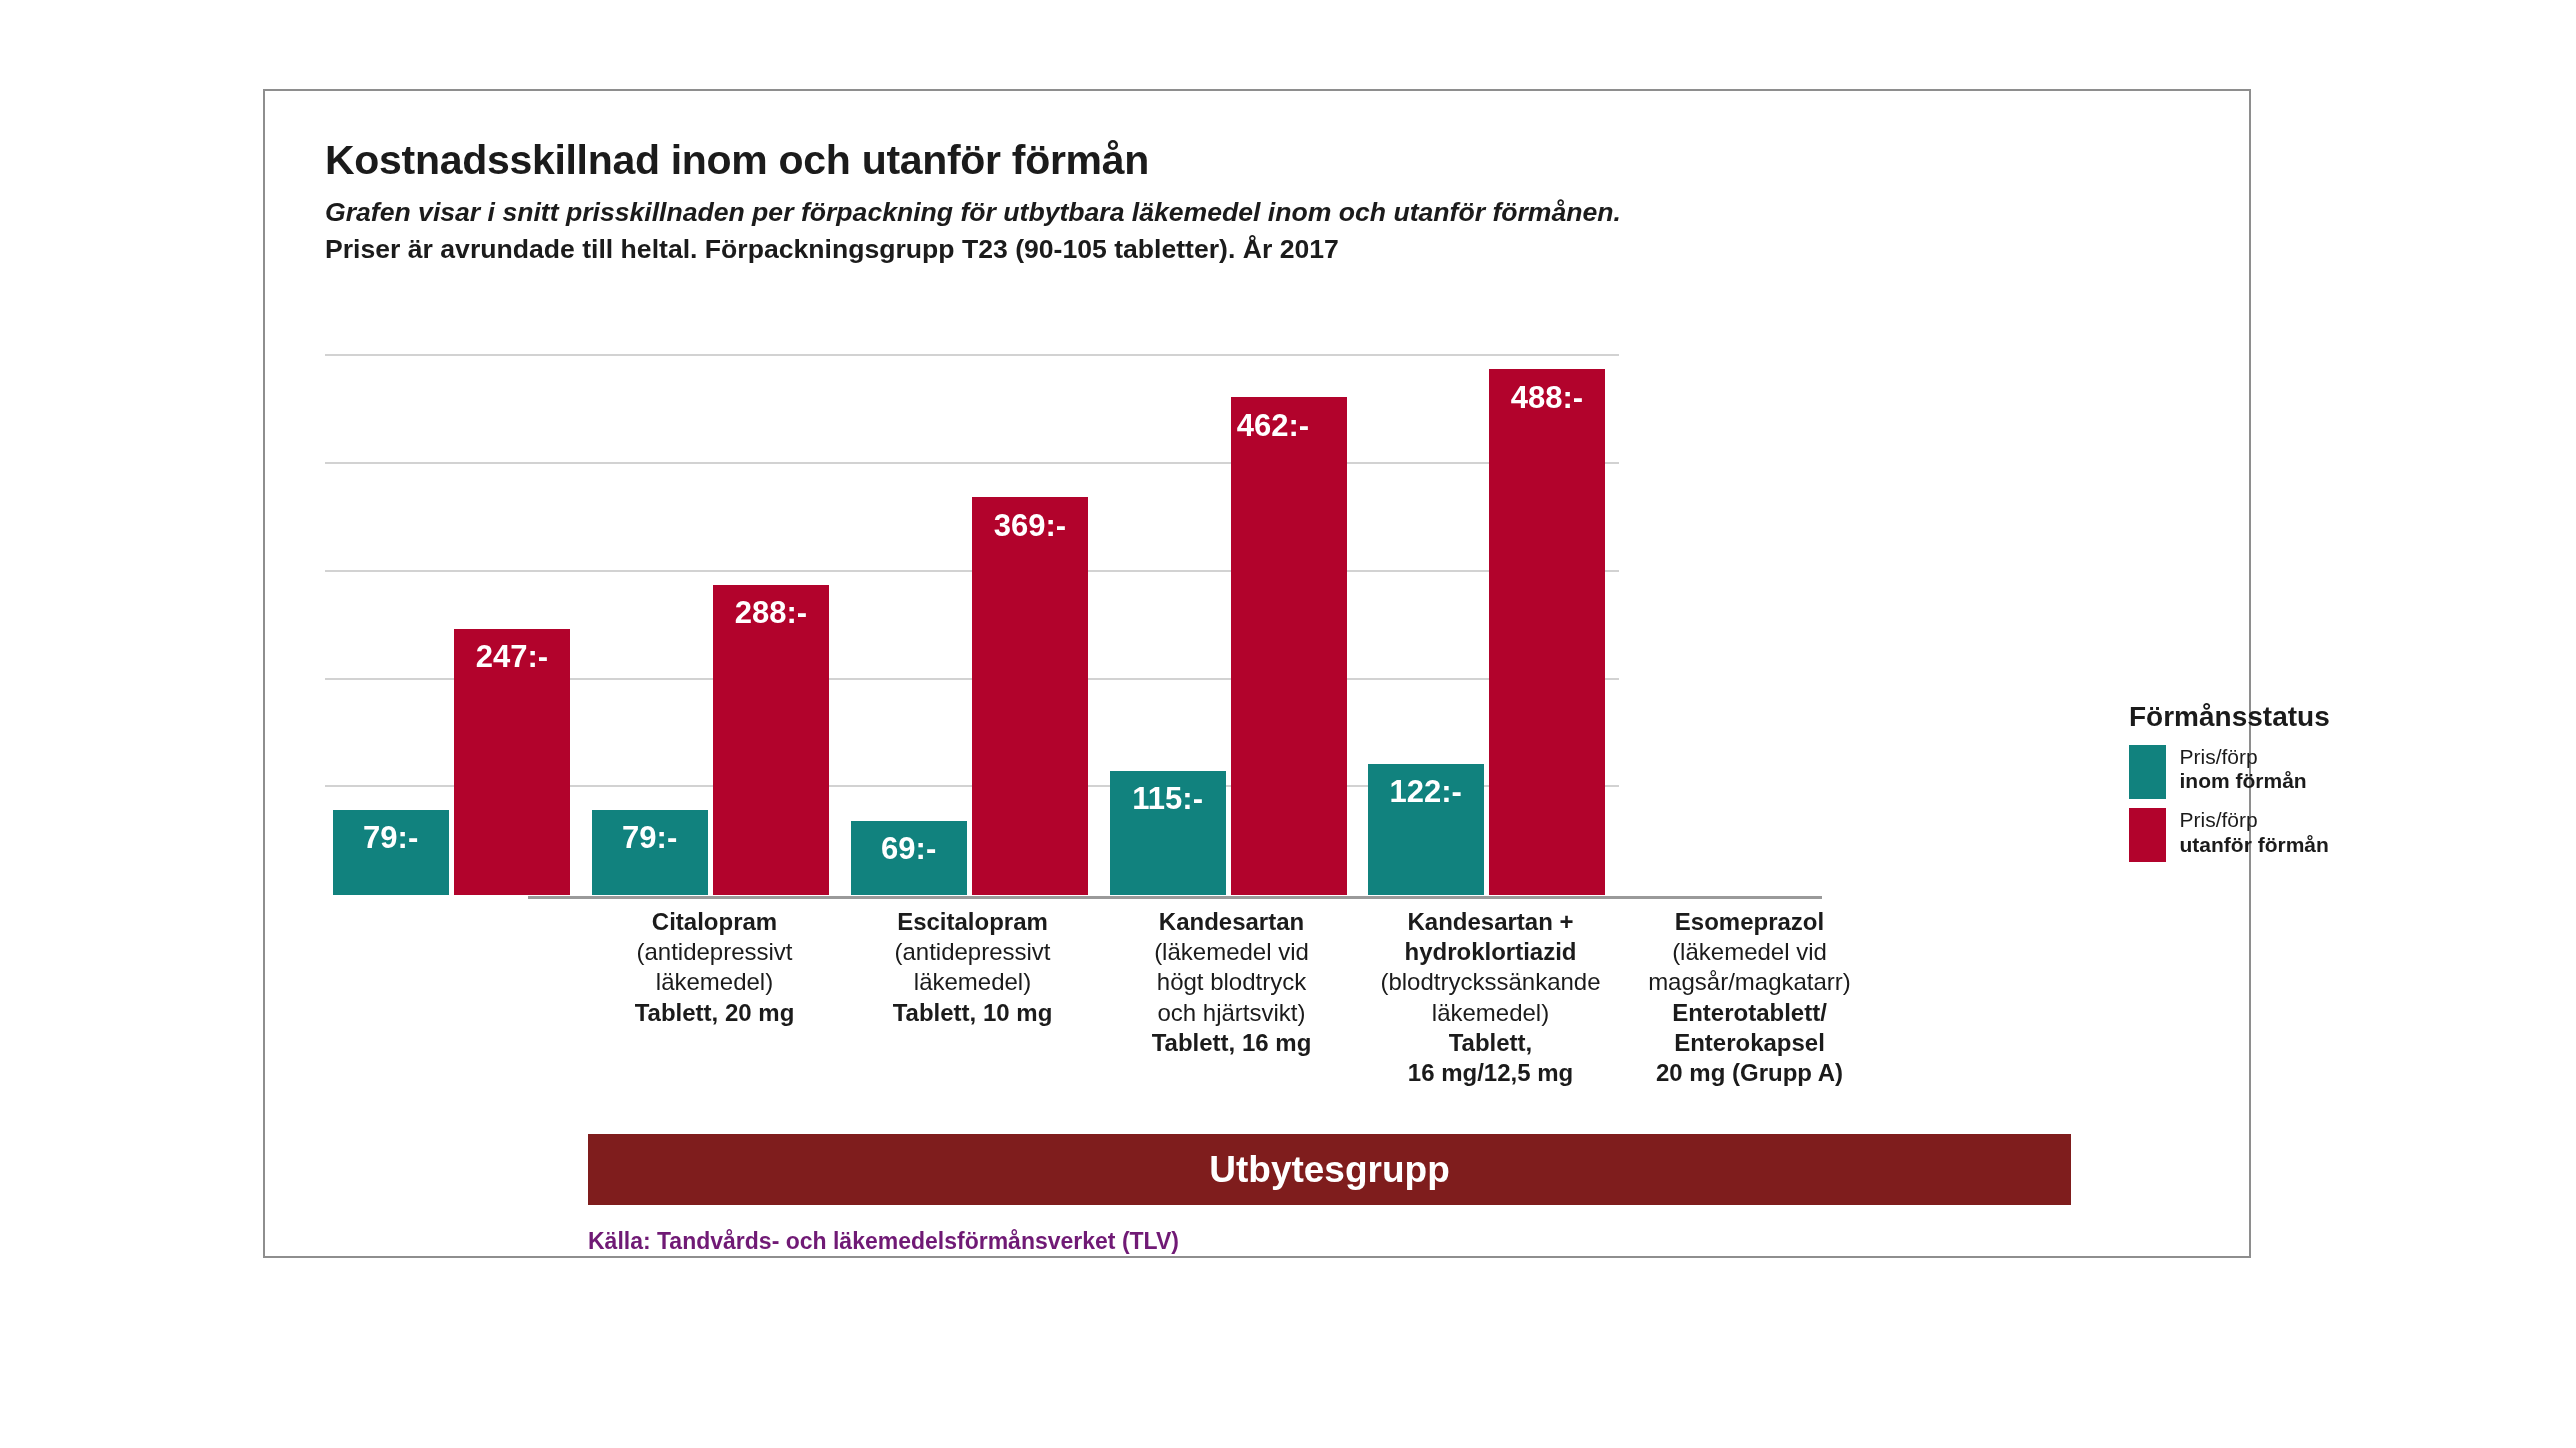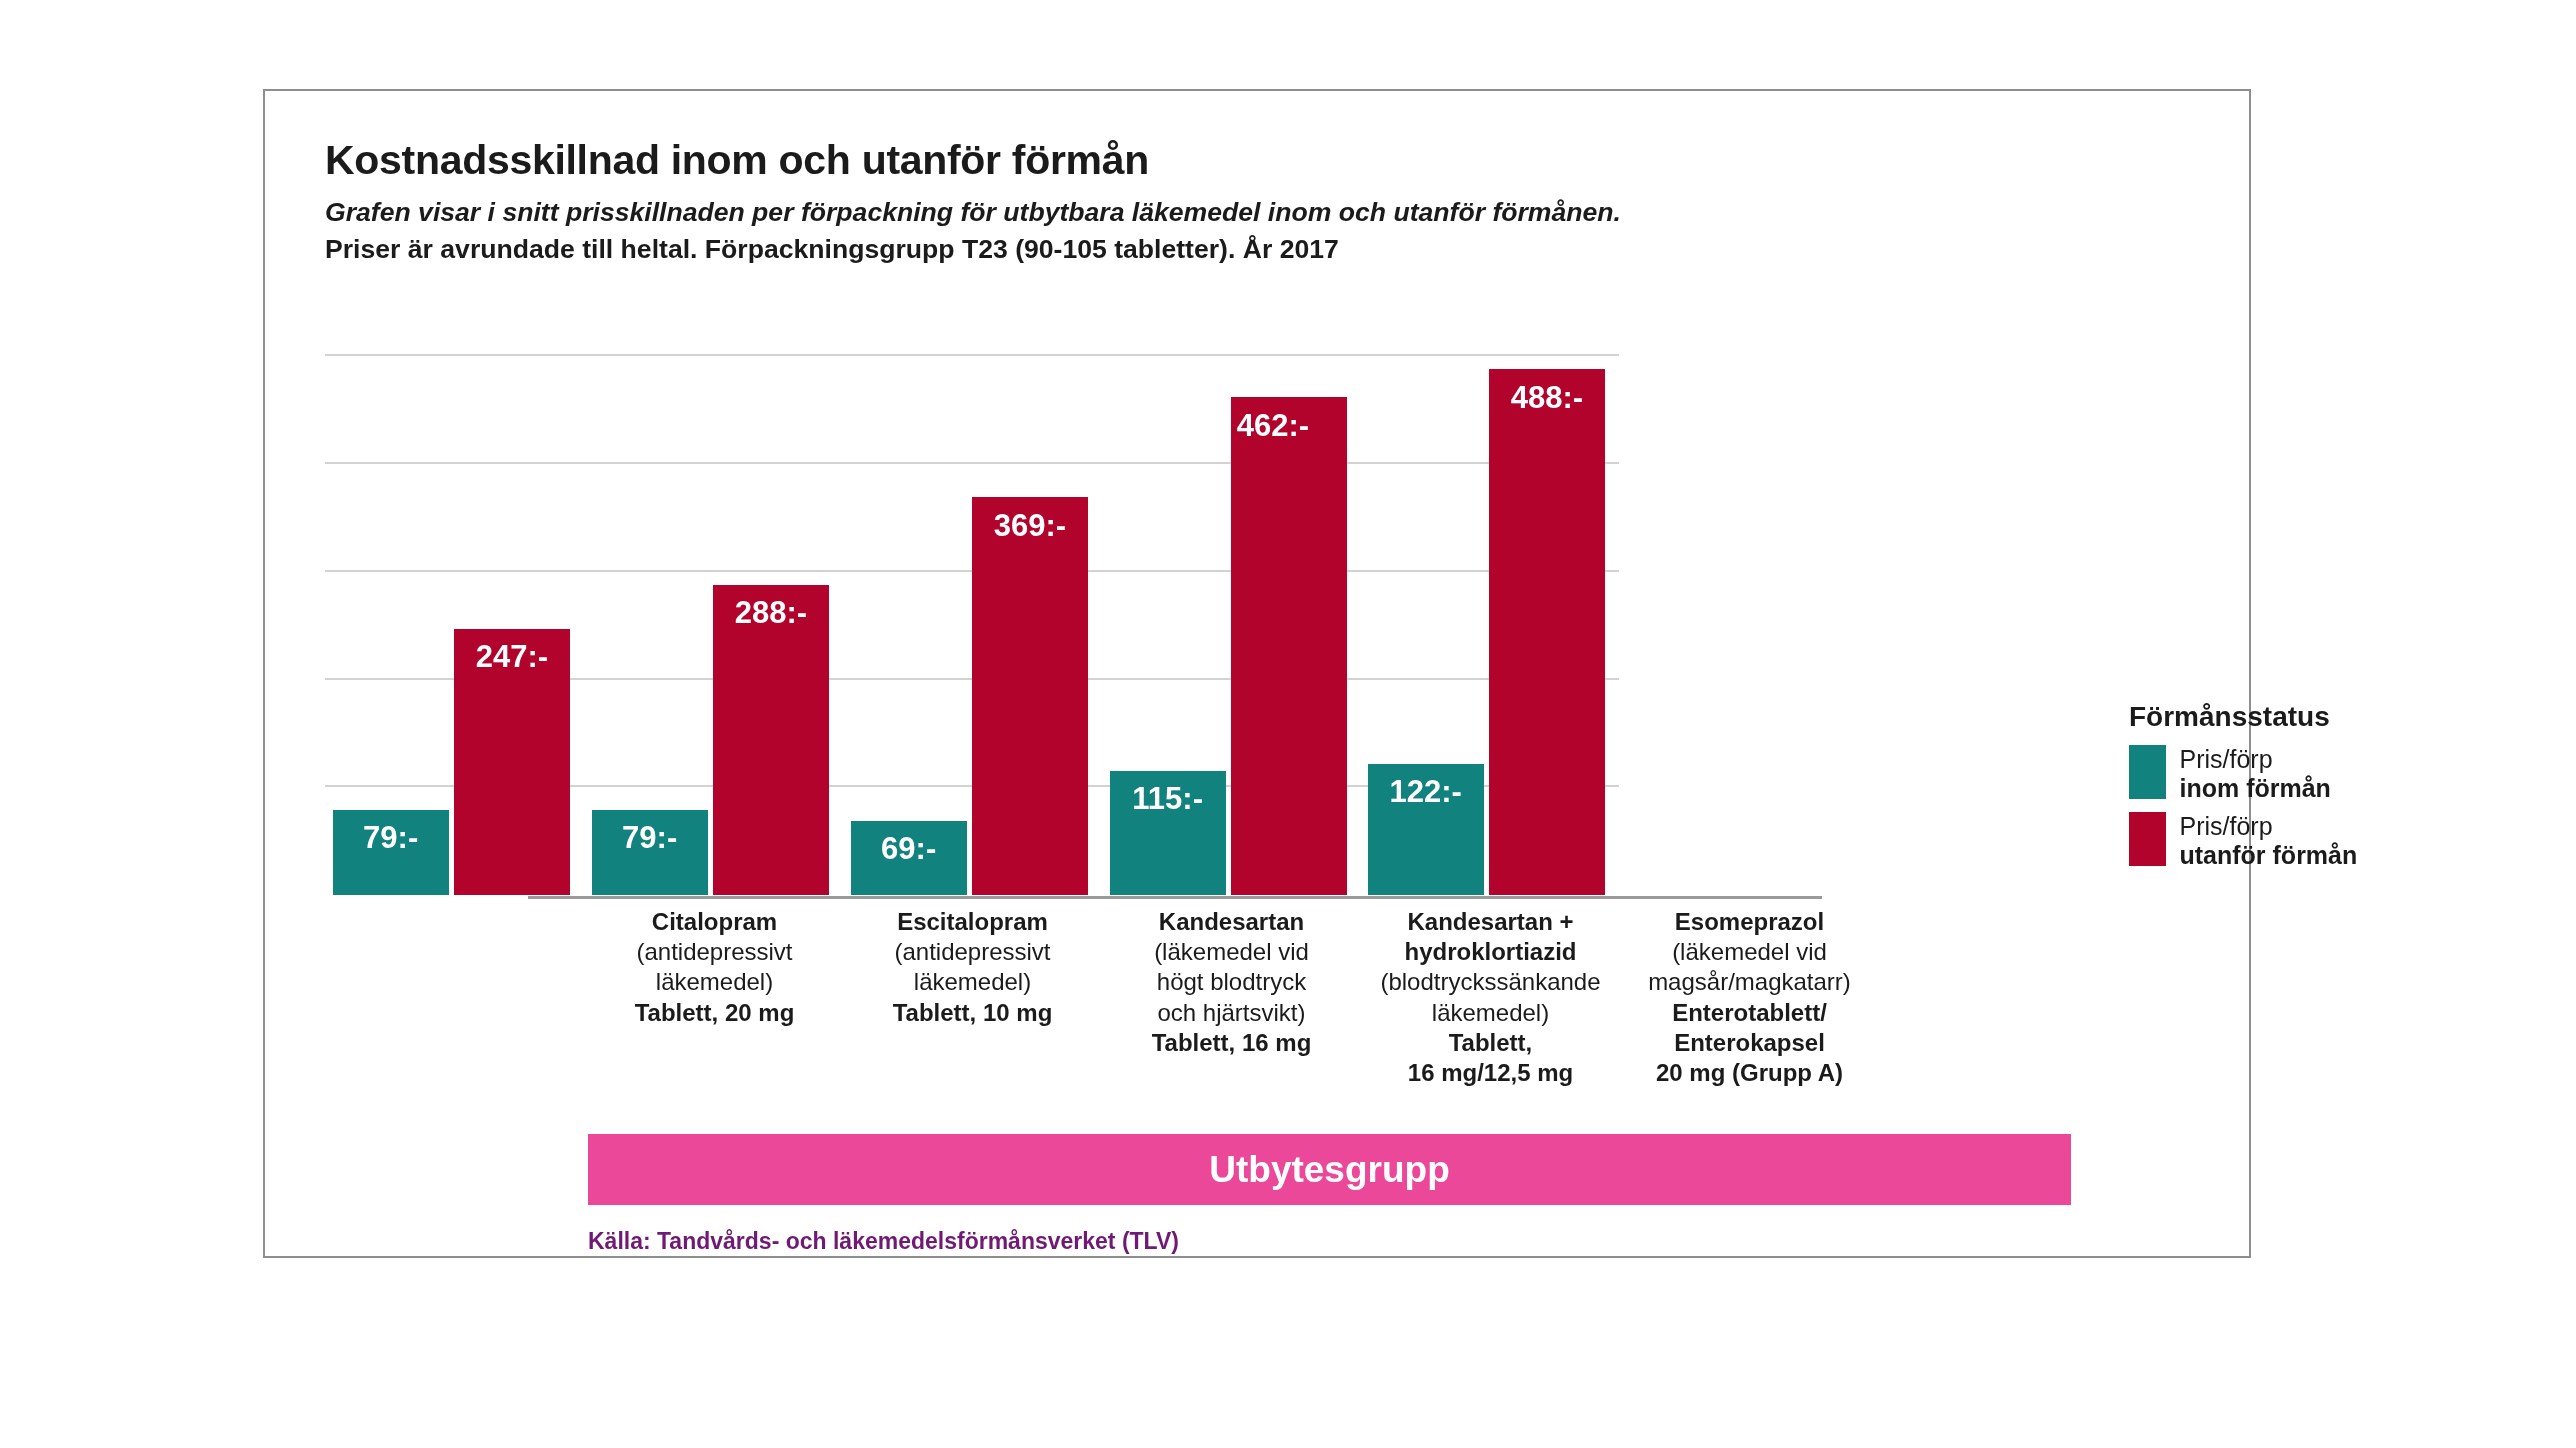--- a/index.html
+++ b/index.html
@@ -118,21 +118,21 @@
   .cat-label .strong { font-weight: bold; }
   .cat-label .light { font-weight: normal; }
 
   
   #utbytesgrupp-banner {
     position: absolute;
     left: 323px;
     top: 1043px;
     width: 1483px;
     height: 71px;
-    background: #ec4899;
+    background: #7f1d1d;
     color: #ffffff;
     font-size: 37px;
     font-weight: bold;
     display: flex;
     align-items: center;
     justify-content: center;
   }
 
   
   #source-note {
@@ -166,21 +166,21 @@
   }
   .legend-swatch {
     width: 37px;
     height: 54px;
     margin-right: 13.5px;
     flex: 0 0 auto;
   }
   .legend-swatch.inom { background: #11827e; }
   .legend-swatch.utanfor { background: #b2032c; }
   .legend-text {
-    font-size: 25px;
+    font-size: 21px;
     line-height: 1.16;
     color: #1b1b1b;
     white-space: nowrap;
   }
   .legend-text .l1 { font-weight: normal; display: block; }
   .legend-text .l2 { font-weight: bold; display: block; }
 </style>
 </head>
 <body>
 

